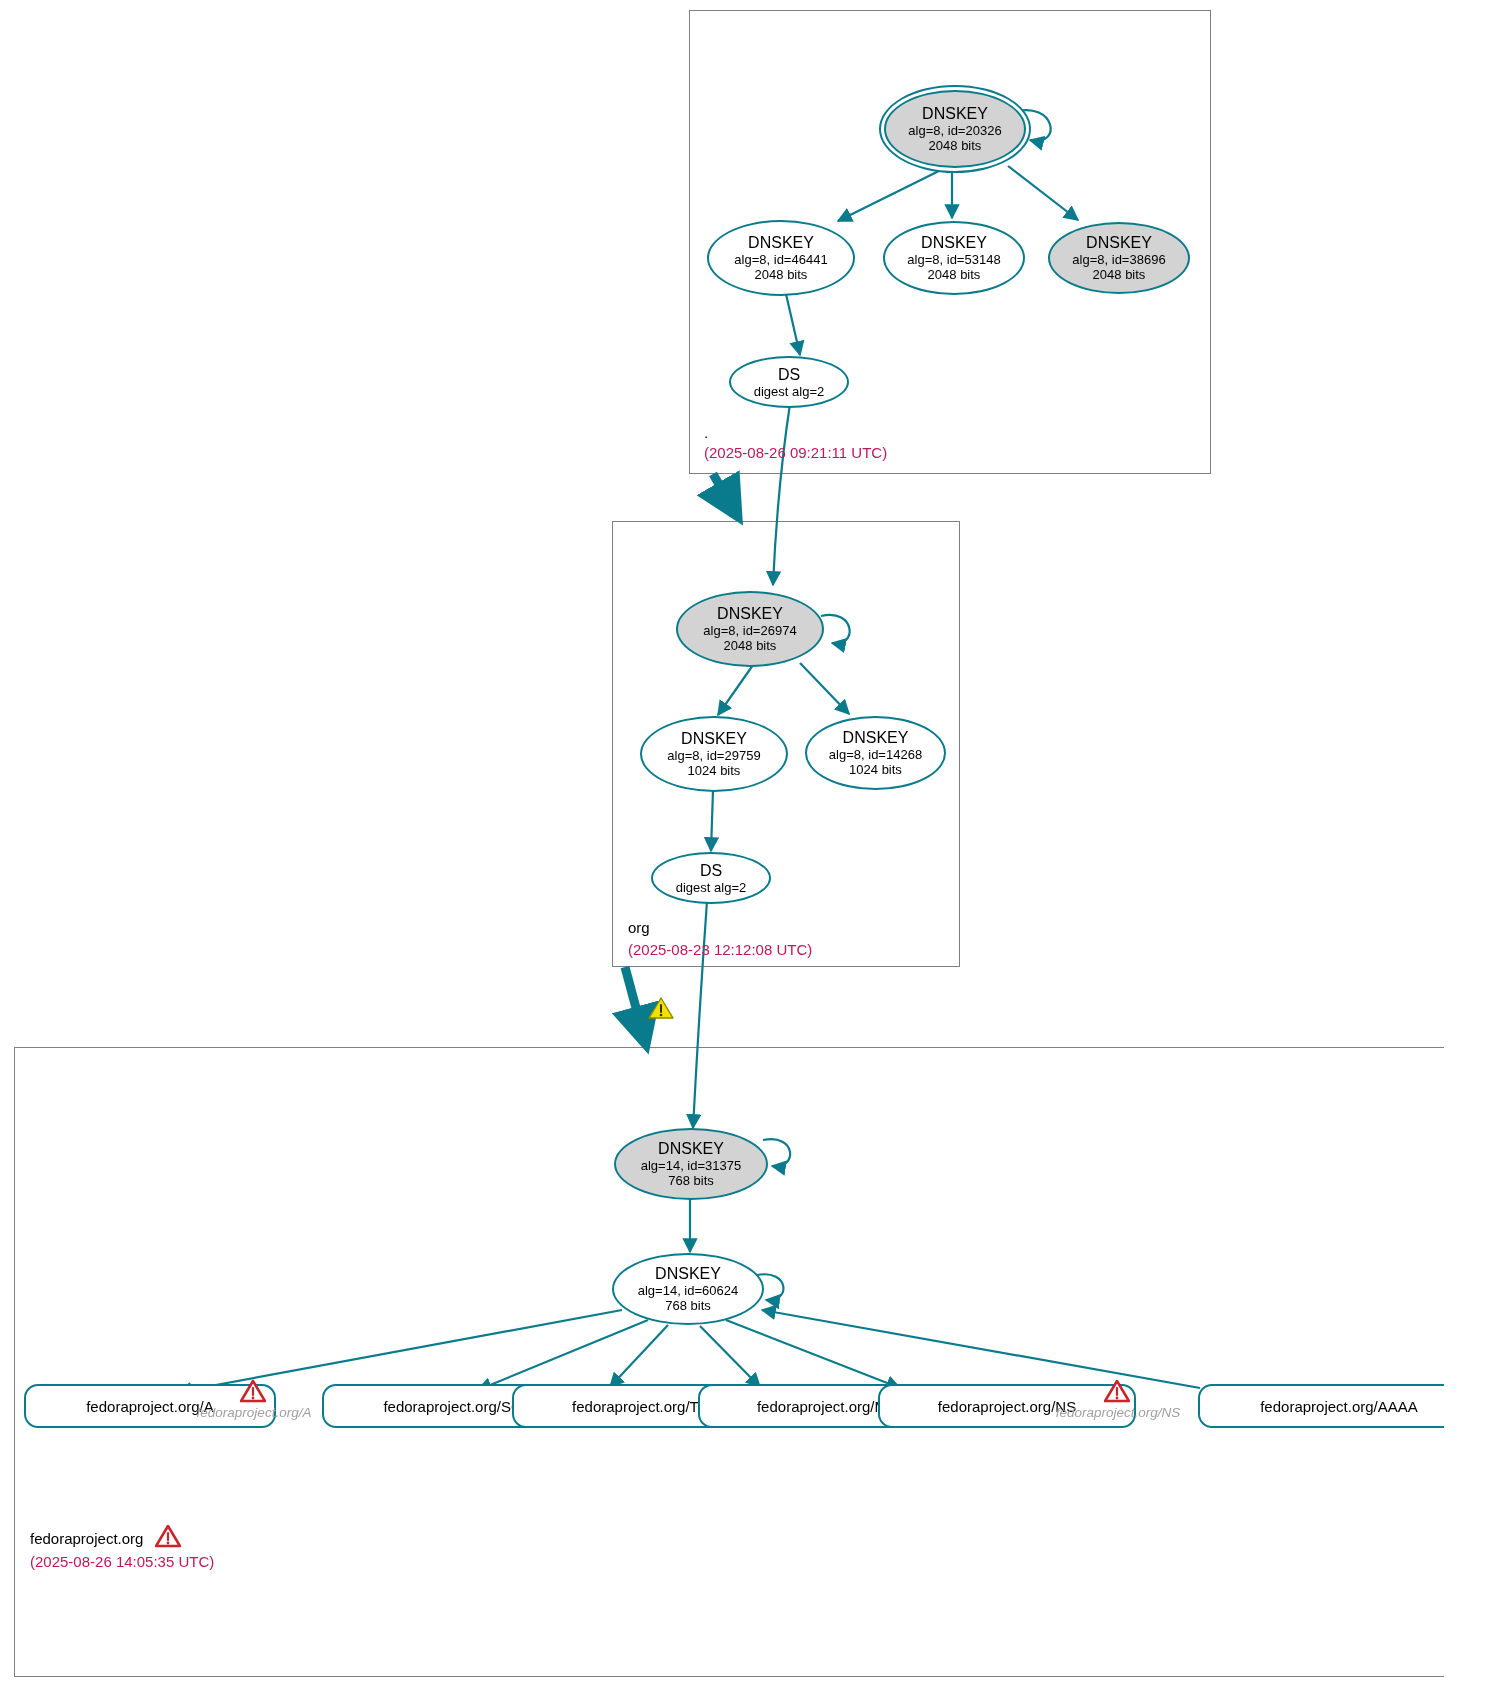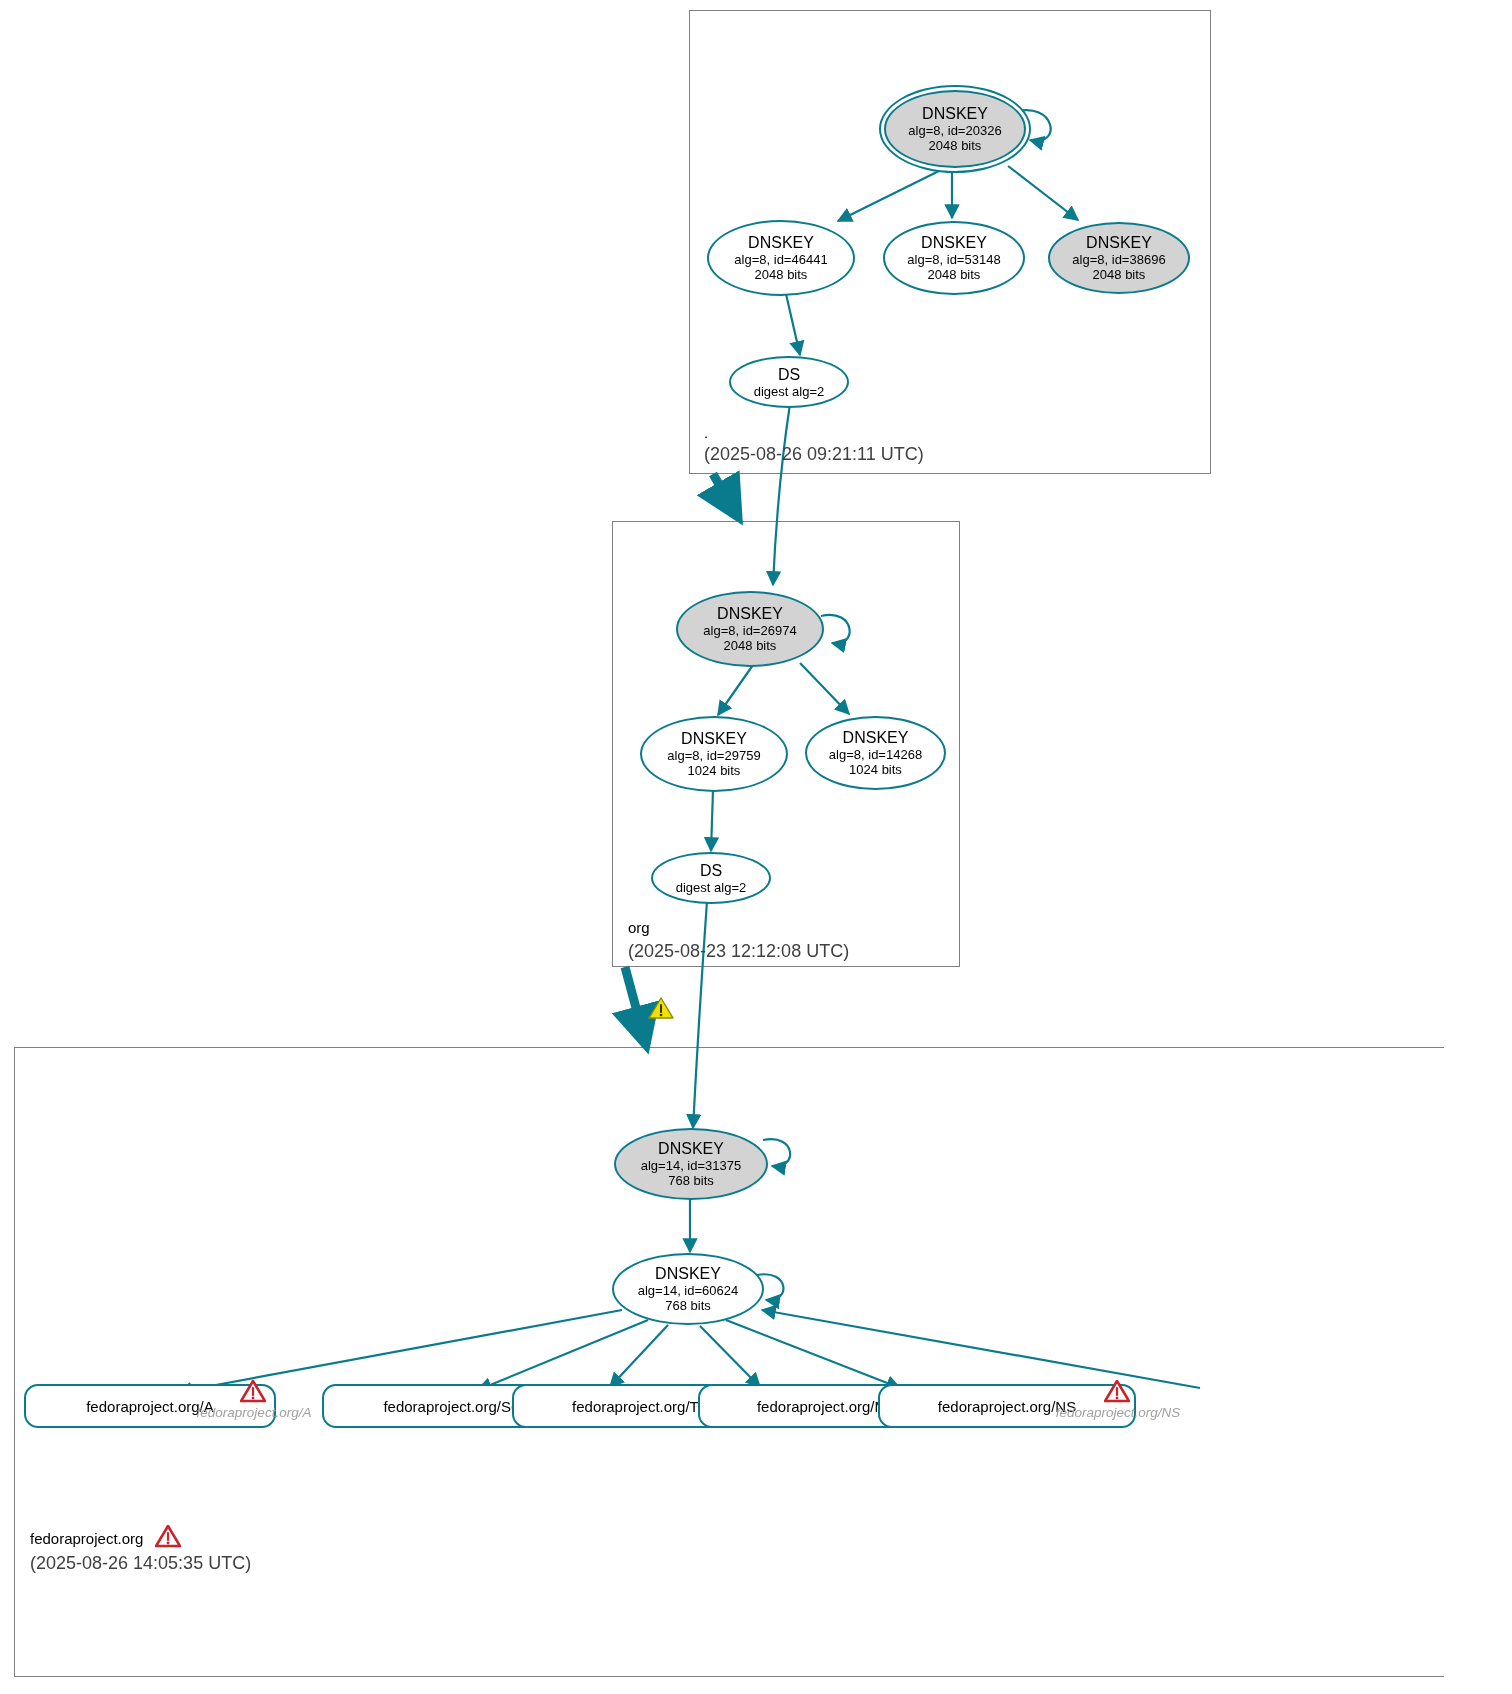--- a/index.html
+++ b/index.html
@@ -34,22 +34,22 @@
   .zone-label {
     position: absolute;
     font-family: "Liberation Sans", sans-serif;
     font-size: 15px;
     color: #000000;
     white-space: nowrap;
   }
   .zone-time {
     position: absolute;
     font-family: "Liberation Sans", sans-serif;
-    font-size: 18px;
-    color: #404040;
+    font-size: 15px;
+    color: #be185d;
     white-space: nowrap;
   }
   .node {
     position: absolute;
     box-sizing: border-box;
     display: flex;
     flex-direction: column;
     align-items: center;
     justify-content: center;
     text-align: center;
@@ -246,20 +246,21 @@
   <div class="rrset" style="left:24px; top:1384px; width:252px; height:44px;">fedoraproject.org/A</div>
 
   <div class="rrset" style="left:322px; top:1384px; width:272px; height:44px;">fedoraproject.org/SOA</div>
 
   <div class="rrset" style="left:512px; top:1384px; width:266px; height:44px;">fedoraproject.org/TXT</div>
 
   <div class="rrset" style="left:698px; top:1384px; width:258px; height:44px;">fedoraproject.org/MX</div>
 
   <div class="rrset" style="left:878px; top:1384px; width:258px; height:44px;">fedoraproject.org/NS</div>
 
+  <div class="rrset" style="left:1198px; top:1384px; width:282px; height:44px;">fedoraproject.org/AAAA</div>
 
   <svg class="warn-icon" style="left:240px; top:1379px;" viewBox="0 0 26 24">
     <path d="M13 2 L25 22 L1 22 Z" fill="#ffffff" stroke="#cc2229" stroke-width="2.6" stroke-linejoin="round"></path>
     <path d="M13 9 L13 16" stroke="#cc2229" stroke-width="2.2" stroke-linecap="round"></path>
     <circle cx="13" cy="19" r="1.4" fill="#cc2229"></circle>
   </svg>
   <div class="errlabel" style="left:176px; top:1405px; width:156px;">fedoraproject.org/A</div>
 
   <svg class="warn-icon" style="left:1104px; top:1379px;" viewBox="0 0 26 24">
     <path d="M13 2 L25 22 L1 22 Z" fill="#ffffff" stroke="#cc2229" stroke-width="2.6" stroke-linejoin="round"></path>

